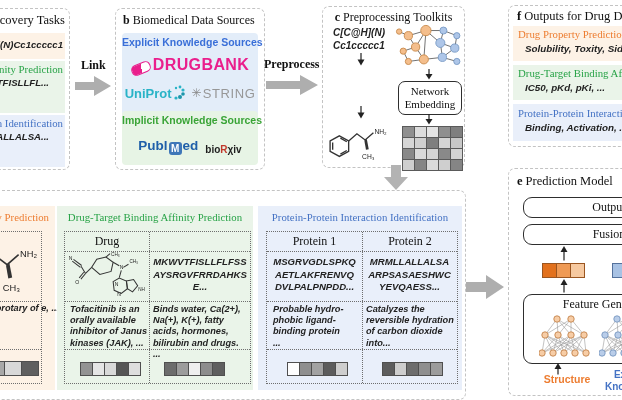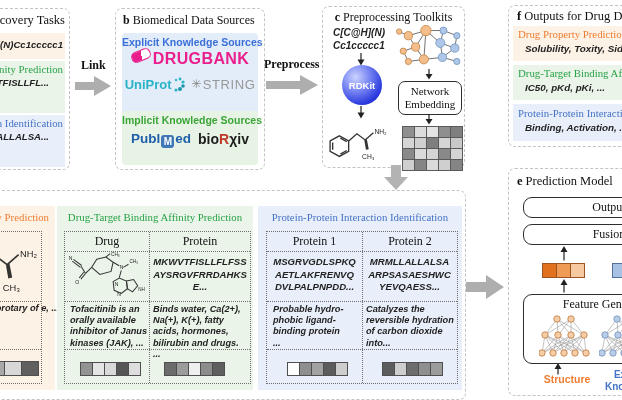--- a/index.html
+++ b/index.html
@@ -30,31 +30,31 @@
   .feat{position:absolute;display:flex;}
   .feat>div{width:13px;height:13px;margin-left:-1px;}
   .feat-o>div{border:1px solid #9a5520;} .feat-b>div{border:1px solid #54719c;}
   .rbox{position:absolute;border:1.3px solid #2e2e2e;border-radius:9px;background:#fff;
         display:flex;align-items:center;justify-content:center;font-size:12px;color:#111;}
   .rdkit{position:absolute;border-radius:50%;
          background:radial-gradient(circle at 34% 30%,#ccd4ff 0%,#7583f2 38%,#2b3ade 72%,#141fae 100%);
          display:flex;align-items:center;justify-content:center;}
   .rdkit span{color:#fff;font-family:"Liberation Sans",sans-serif;font-weight:bold;font-size:9.5px;}
   .right-clip{text-align:right;white-space:nowrap;}
-  .logo-row{position:absolute;display:flex;align-items:flex-start;justify-content:center;}
+  .logo-row{position:absolute;display:flex;align-items:flex-end;justify-content:center;}
   .drugbank{font-family:"Liberation Sans",sans-serif;font-weight:bold;font-size:16px;color:#ea1e8c;letter-spacing:.4px;}
   .pill{display:inline-block;width:18px;height:9px;border-radius:5px;border:1.6px solid #ea1e8c;
         background:linear-gradient(100deg,#ea1e8c 52%,#fff 52%);transform:rotate(-22deg);margin-right:2px;}
   .uniprot{font-family:"Liberation Sans",sans-serif;font-weight:bold;font-size:13px;color:#29b3c7;}
   .stringt{font-family:"Liberation Sans",sans-serif;font-size:13px;color:#979797;letter-spacing:.6px;}
   .star{color:#8a8a8a;font-size:12px;margin:0 1px 0 6px;}
   .pubmed{font-family:"Liberation Sans",sans-serif;font-weight:bold;font-size:13.5px;color:#1f5fa9;}
   .pm-m{display:inline-flex;align-items:center;justify-content:center;width:13px;height:13px;border-radius:3px;
         background:#3f77b8;color:#fff;font-size:10px;font-weight:bold;margin:0 1px;vertical-align:-2px;}
-  .biorxiv{font-family:"Liberation Sans",sans-serif;font-weight:600;font-size:14px;color:#1d1d1d;margin-left:7px;}
+  .biorxiv{font-family:"Liberation Sans",sans-serif;font-weight:600;font-size:10px;color:#1d1d1d;margin-left:7px;}
   .biorxiv .r{color:#c0392b;}
   .alabel{font-weight:bold;font-size:12px;color:#111;white-space:nowrap;}
   .nlabel{font-family:Liberation Sans, sans-serif;font-weight:bold;white-space:pre-line;}
 </style>
 </head>
 <body>
 
 <div class="canvas">
 
   <div class="panel" style="left:-172px;top:8px;width:240px;height:160px;">
@@ -120,23 +120,20 @@
   <div class="panel" style="left:322px;top:6px;width:141px;height:160px;">
     <div class="abs ptitle" style="left:0;right:0;top:3px;text-align:center;font-size:12px;">
       <span class="pfx">c</span><span>Preprocessing Toolkits</span>
     </div>
     <div class="abs seq" style="left:10px;top:19px;text-align:left;font-size:10px;">C[C@H](N)
 Cc1ccccc1</div>
     <svg class="abs" style="left:33px;top:46px;" width="10" height="13" viewBox="0 0 10 13">
         <rect x="4.4" y="0" width="1.2" height="7" fill="#222"></rect>
         <polygon points="1.5,6.5 8.5,6.5 5,12.5" fill="#222"></polygon>
       </svg>
-    <div class="rdkit" style="left:19px;top:58px;width:40px;height:40px;">
-      <span>RDKit</span>
-    </div>
     <svg class="abs" style="left:33px;top:99px;" width="10" height="13" viewBox="0 0 10 13">
         <rect x="4.4" y="0" width="1.2" height="7" fill="#222"></rect>
         <polygon points="1.5,6.5 8.5,6.5 5,12.5" fill="#222"></polygon>
       </svg>
     <svg class="abs" style="left:4px;top:112px;" width="66" height="46" viewBox="0 0 64 44">
       <g stroke="#333" stroke-width="1.3" fill="none">
         <polygon points="12,16 21,21 21,31 12,36 3,31 3,21"></polygon>
         <line x1="5.5" y1="22.4" x2="5.5" y2="29.6"></line>
         <line x1="13" y1="18.2" x2="19.2" y2="21.8"></line>
         <line x1="13" y1="33.8" x2="19.2" y2="30.2"></line>
@@ -393,21 +390,20 @@
     </div>
 
   <div class="abs bg-lgreen" style="left:57px;top:206px;width:196px;height:184px;"></div>
   <div class="abs hd hd-green" style="left:57px;top:211px;width:196px;text-align:center;">Drug-Target Binding Affinity Prediction</div>
   <div class="cellbox" style="left:64px;top:231px;width:185px;height:151px;">
     <div class="vdiv" style="left:84px;top:0;bottom:0;"></div>
     <div class="hdiv" style="left:0;right:0;top:19px;"></div>
     <div class="hdiv" style="left:0;right:0;top:69px;"></div>
     <div class="hdiv" style="left:0;right:0;top:117px;"></div>
     <div class="thead" style="left:0;width:84px;top:2px;">Drug</div>
-    <div class="thead" style="left:85px;right:0;top:2px;">Protein</div>
     <div class="abs seq" style="left:86px;right:1px;top:24px;">MKWVTFISLLFLFSS
 AYSRGVFRRDAHKS
 E...</div>
     <div class="abs desc" style="left:5px;top:72px;width:78px;">Tofacitinib is an
 orally available
 inhibitor of Janus
 kinases (JAK), ...</div>
     <div class="abs desc" style="left:88px;top:72px;width:95px;">Binds water, Ca(2+),
 Na(+), K(+), fatty
 acids, hormones,

